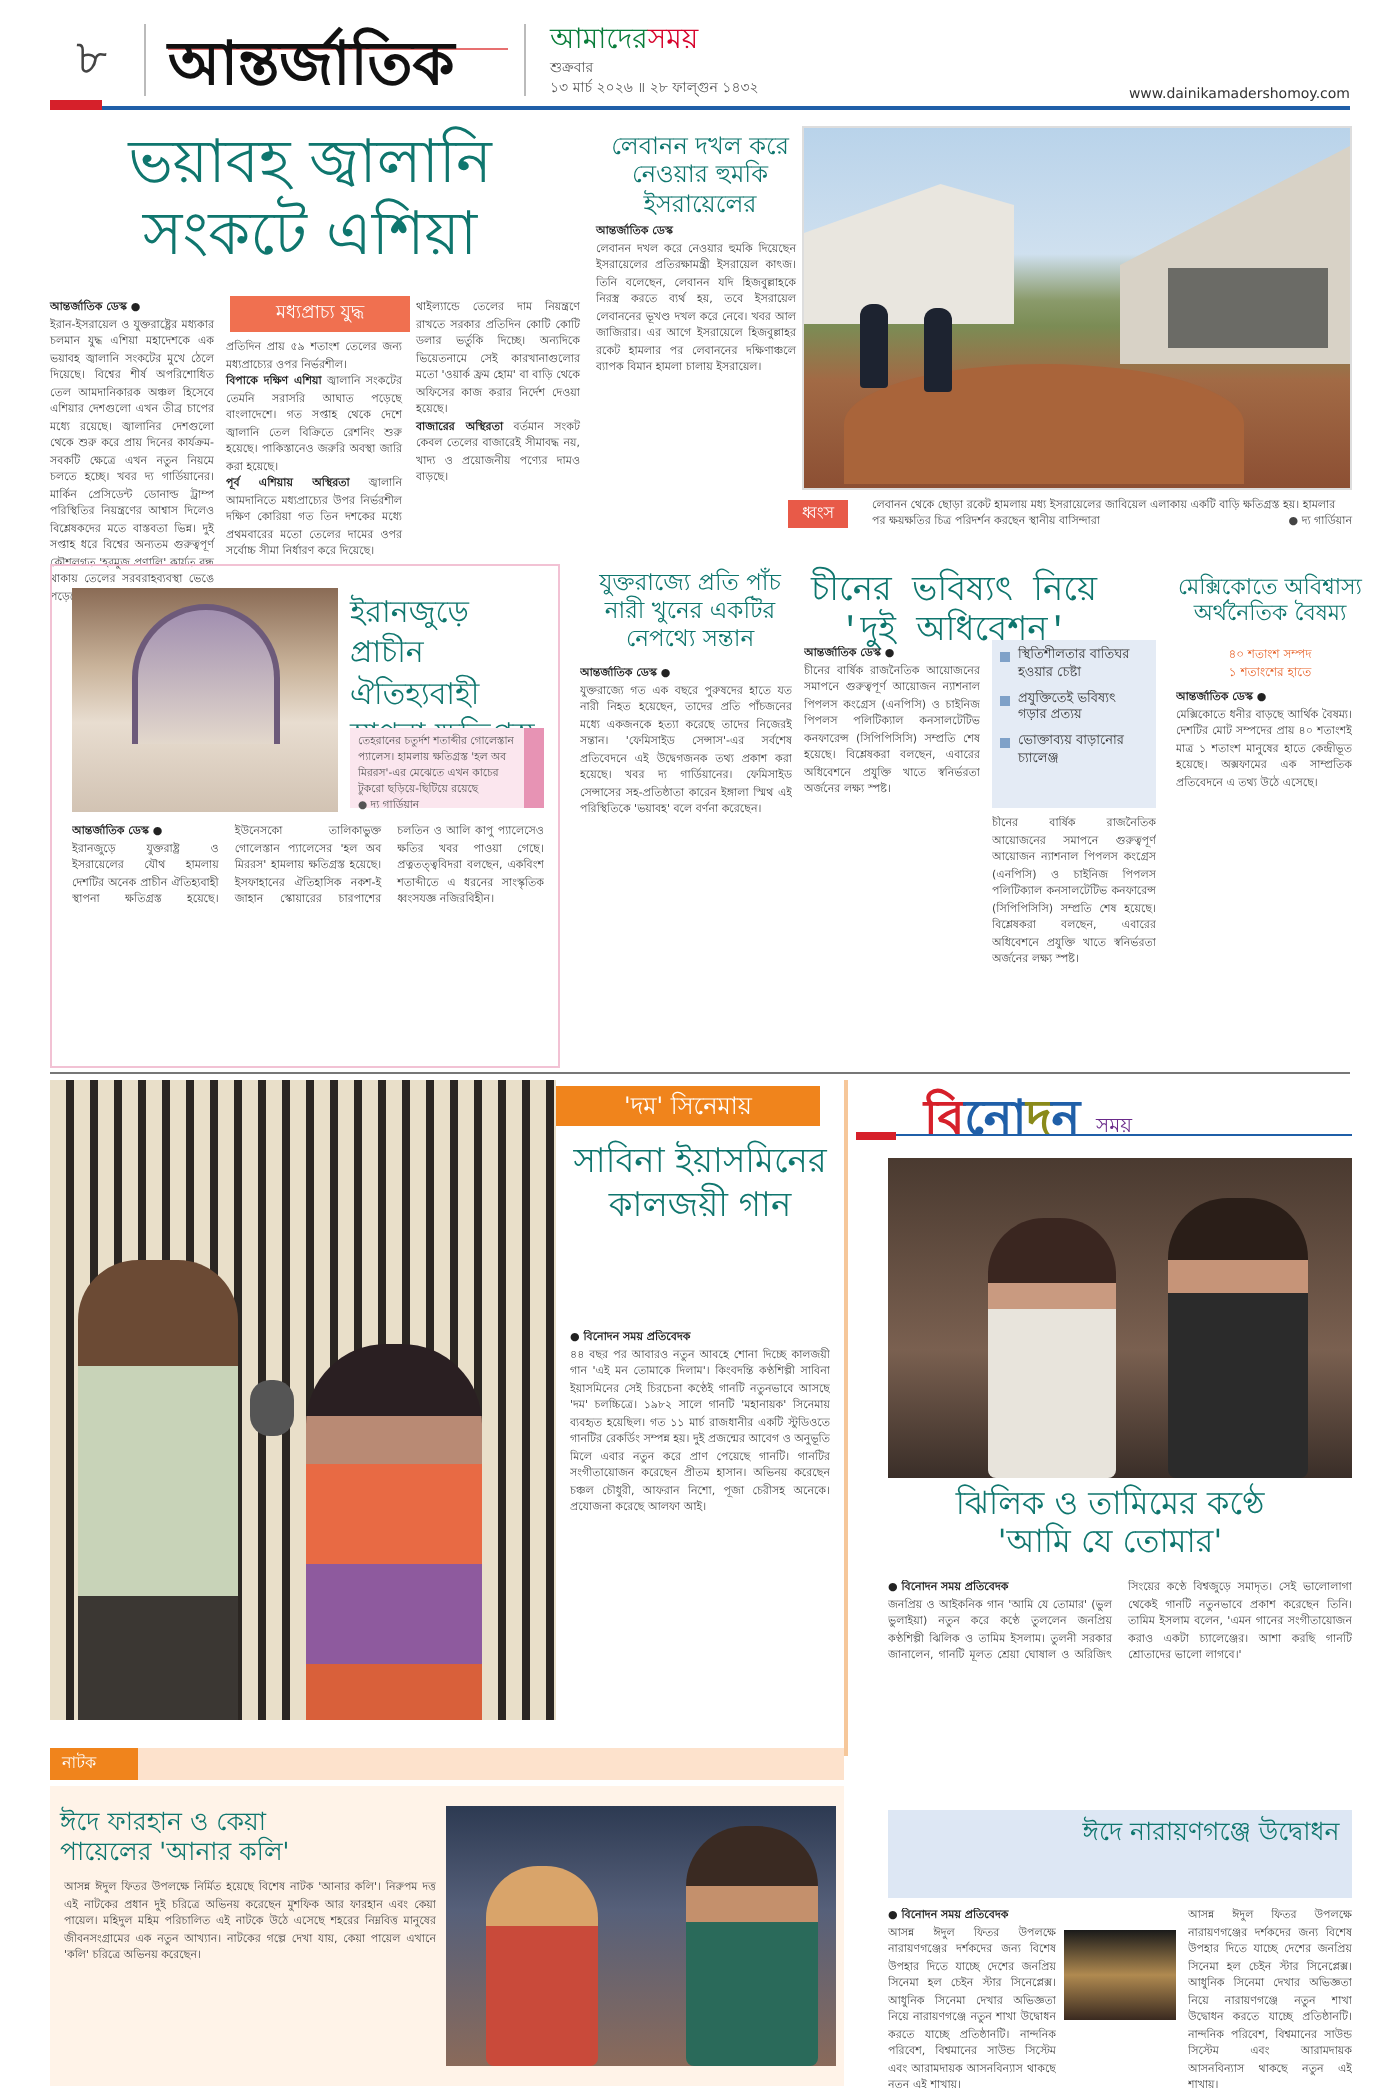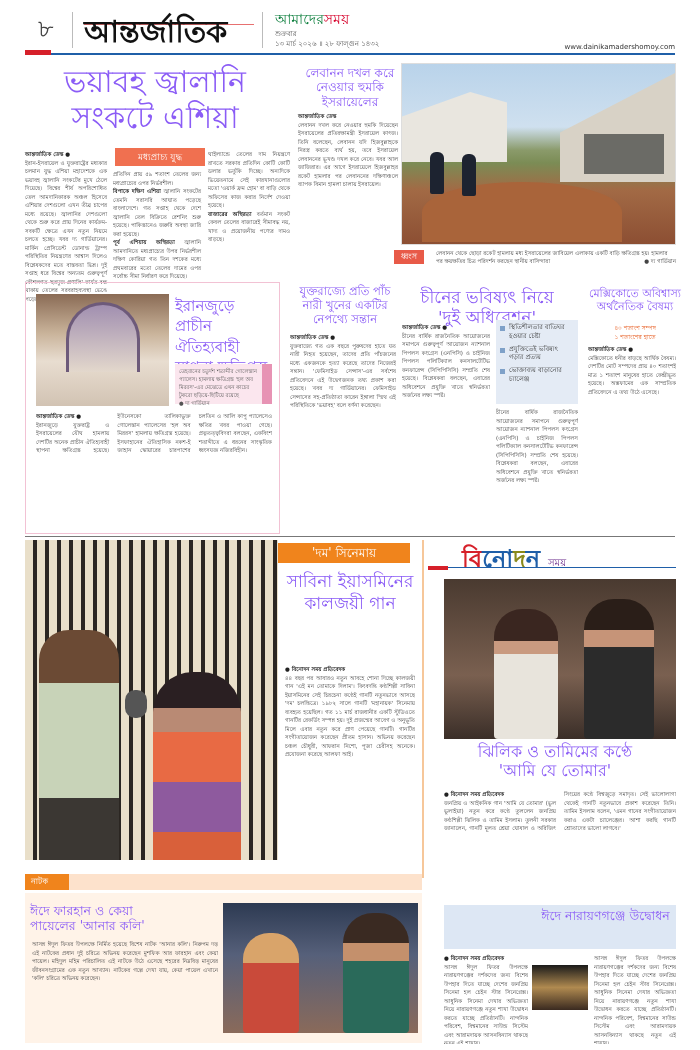--- a/index.html
+++ b/index.html
@@ -13,21 +13,21 @@
   .section-title { left: 84px; top: 8px; font-size: 30px; font-weight: bold; color: #111; }
   .section-title-line { left: 84px; top: 24px; width: 170px; height: 1px; background: #d33; opacity: .7; }
   .masthead { left: 275px; top: 8px; font-size: 14px; font-weight: normal; color: #0a7d3b; }
   .masthead span { color: #d6002a; }
   .dateline-day { left: 275px; top: 28px; font-size: 7px; color: #555; }
   .dateline { left: 275px; top: 38px; font-size: 7px; color: #555; }
   .website { right: 25px; top: 43px; font-size: 7px; color: #333; }
   .rule-blue { left: 25px; top: 53px; width: 650px; height: 2px; background: #1f5fa8; }
   .rule-red { left: 25px; top: 50px; width: 26px; height: 5px; background: #d6202a; }
 
-  .headline { font-family: "DejaVu Serif", serif; color: #8b5cf6; text-align: center; line-height: 1.2; }
+  .headline { font-family: "DejaVu Serif", serif; color: #0f766e; text-align: center; line-height: 1.2; }
   .body-text { font-size: 5.5px; line-height: 1.55; color: #444; text-align: justify; }
   .body-text b { color: #222; }
 
   
   .h-main { left: 25px; top: 64px; width: 260px; font-size: 30px; }
   .kicker-main { left: 115px; top: 148px; width: 90px; height: 18px; background: #f07050; color: #fff; font-size: 9px; text-align: center; line-height: 18px; }
   .col { position: absolute; }
 
   
   .h-leb { left: 298px; top: 66px; width: 104px; font-size: 12px; }
@@ -45,21 +45,21 @@
   .photo-iran { left: 36px; top: 294px; width: 133px; height: 112px; background: linear-gradient(180deg,#8a6b55 0%,#c9b39a 35%,#e8ddd0 60%,#d2c3b3 100%); overflow: hidden; }
   .iran-arch { left: 30px; top: 8px; width: 74px; height: 70px; border: 3px solid #6d5a7a; border-bottom: none; border-radius: 40px 40px 0 0; background: linear-gradient(180deg,#a18fb0,#e3d8cc); }
   .h-iran { left: 175px; top: 296px; width: 100px; font-size: 15px; text-align: left; line-height: 1.35; }
   .iran-caption { left: 175px; top: 364px; width: 88px; height: 40px; background: #fbe6ee; font-size: 5.3px; color: #555; padding: 4px; line-height: 1.5; }
   .iran-pinkbar { left: 262px; top: 364px; width: 10px; height: 40px; background: #e793b4; }
 
   
   .h-uk { left: 290px; top: 285px; width: 110px; font-size: 11.5px; }
 
   
-  .h-china { left: 412px; top: 287px; width: 150px; font-size: 17px; }
+  .h-china { left: 402px; top: 287px; width: 150px; font-size: 17px; font-family: Liberation Mono, monospace; }
   .china-points { left: 496px; top: 320px; width: 82px; height: 84px; background: #e4ebf5; padding: 3px 4px; }
   .point { display: flex; align-items: flex-start; margin-bottom: 4px; }
   .point-bullet { width: 5px; height: 5px; background: #7fa1c8; margin: 3px 4px 0 0; flex: 0 0 5px; }
   .point-text { font-size: 6.5px; line-height: 1.35; color: #333; font-family: "DejaVu Serif", serif; }
 
   
   .h-mex { left: 585px; top: 287px; width: 100px; font-size: 11px; }
   .mex-sub { left: 585px; top: 323px; width: 100px; font-size: 6px; color: #e8642b; text-align: center; line-height: 1.5; }
 
   .hr-mid { left: 25px; top: 537px; width: 650px; height: 2px; background: #777; }

